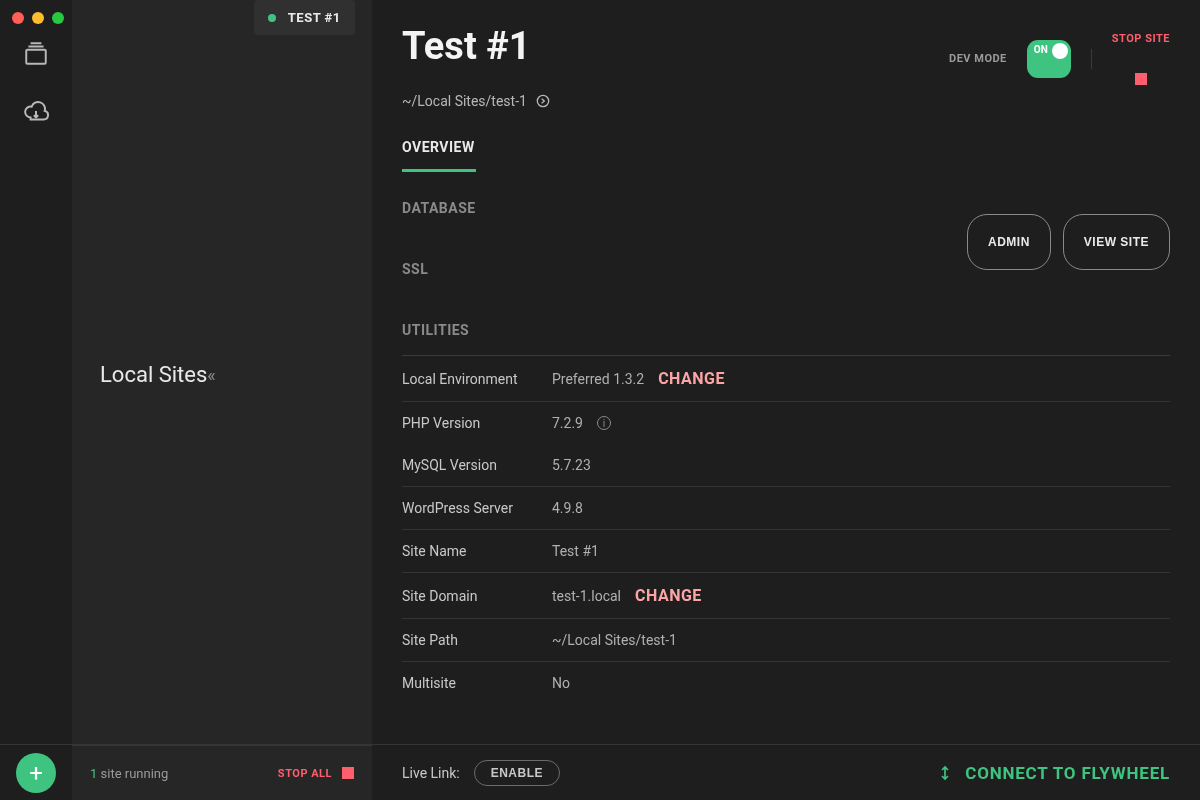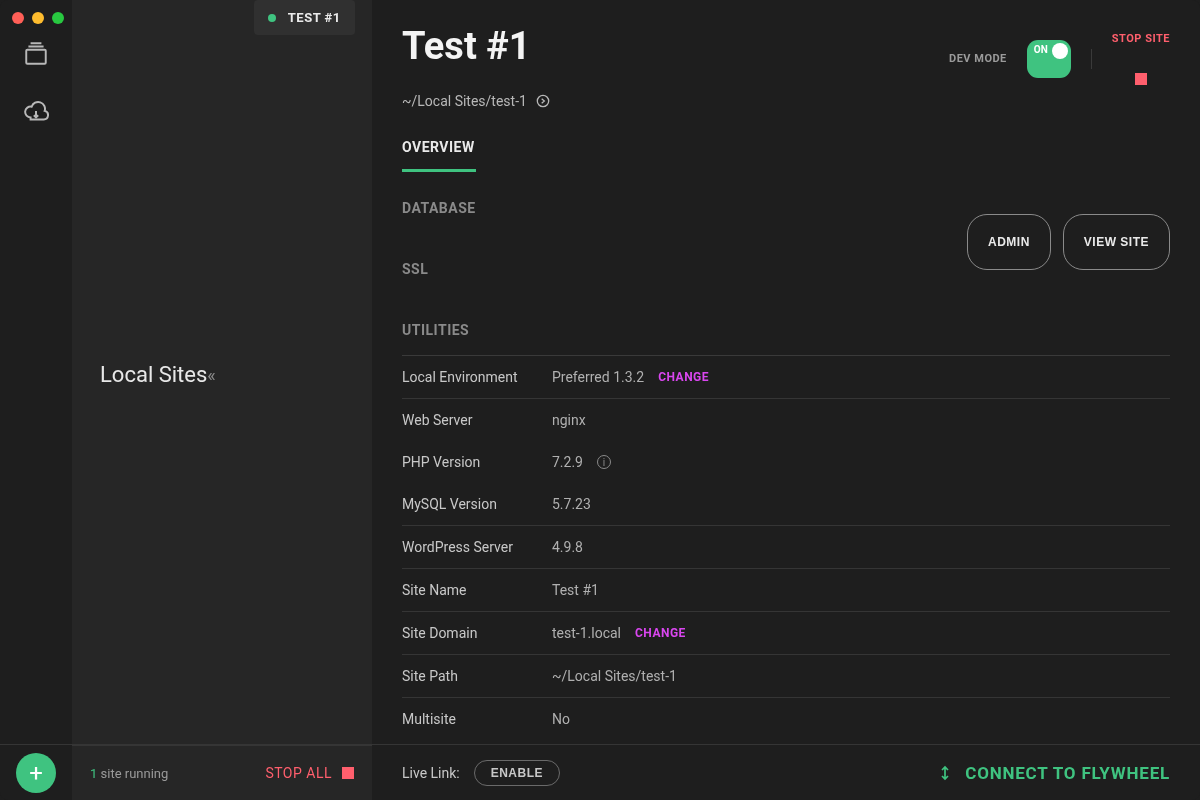--- a/index.html
+++ b/index.html
@@ -107,21 +107,21 @@
 .rows { padding: 0 30px; }
 .info-row {
   display:flex; align-items:center;
   border-bottom:1px solid #353535;
   padding:13px 0;
   font-size:14px;
 }
 .info-row:last-child { border-bottom:none; }
 .info-label { width:150px; color:#c8c8c8; }
 .info-value { color:#b0b0b0; display:flex; align-items:center; gap:14px; }
-.change-link { color:#d946ef; font-size:12px; font-weight:700; letter-spacing:0.5px; cursor:pointer; }
+.change-link { color:#fca5a5; font-size:16px; font-weight:700; letter-spacing:0.5px; cursor:pointer; }
 .info-icon { width:14px; height:14px; border:1.5px solid #8a8a8a; border-radius:50%; display:inline-flex; align-items:center; justify-content:center; font-size:10px; color:#8a8a8a; cursor:pointer; }
 
 .footer {
   height:56px; border-top:1px solid #353535;
   display:flex; align-items:center;
   background:#1e1e1e;
 }
 .footer-left {
   width:72px; display:flex; align-items:center; justify-content:center;
 }
@@ -133,21 +133,21 @@
 .footer-sidebar {
   width:300px; display:flex; align-items:center; justify-content:space-between;
   padding: 0 18px;
   background:#262626;
   height:100%;
   border-top:1px solid #353535;
 }
 .sites-running { font-size:13px; color:#9a9a9a; }
 .sites-running .count { color:#3fc380; }
 .stop-all { display:flex; align-items:center; gap:10px; cursor:pointer; }
-.stop-all-label { color:#ff5f6d; font-size:14px; font-weight:400; letter-spacing:0.5px; }
+.stop-all-label { color:#ff5f6d; font-size:11px; font-weight:700; letter-spacing:0.5px; }
 .footer-main {
   flex:1; display:flex; align-items:center; justify-content:space-between;
   padding:0 30px;
 }
 .live-link { display:flex; align-items:center; gap:14px; font-size:14px; color:#c8c8c8; }
 .btn-outline-sm {
   border:1.5px solid #6a6a6a; border-radius:16px; background:transparent;
   color:#c8c8c8; font-size:12px; font-weight:700; letter-spacing:0.5px;
   padding:5px 16px; cursor:pointer;
 }
@@ -241,26 +241,20 @@
 
       <div class="rows">
         <div class="info-row">
           <div class="info-label">Local Environment</div>
           <div class="info-value">
             <span>Preferred 1.3.2</span>
             <span class="change-link">CHANGE</span>
           </div>
         </div>
         <div class="info-row" style="border-bottom:none;">
-          <div class="info-label">Web Server</div>
-          <div class="info-value">
-              <span>nginx</span>
-            </div>
-        </div>
-        <div class="info-row" style="border-bottom:none;">
           <div class="info-label">PHP Version</div>
           <div class="info-value">
             <span>7.2.9</span>
             <span class="info-icon">i</span>
           </div>
         </div>
         <div class="info-row">
           <div class="info-label">MySQL Version</div>
           <div class="info-value">
               <span>5.7.23</span>

